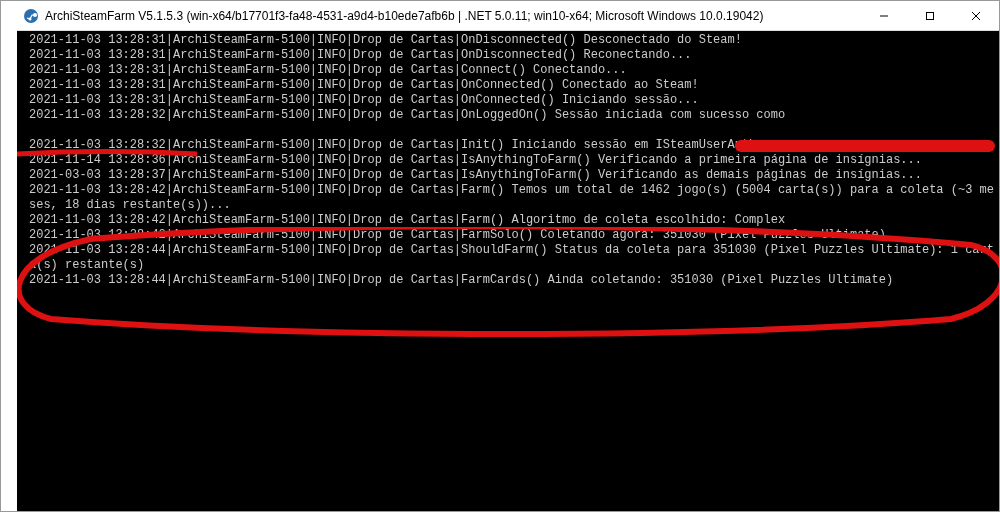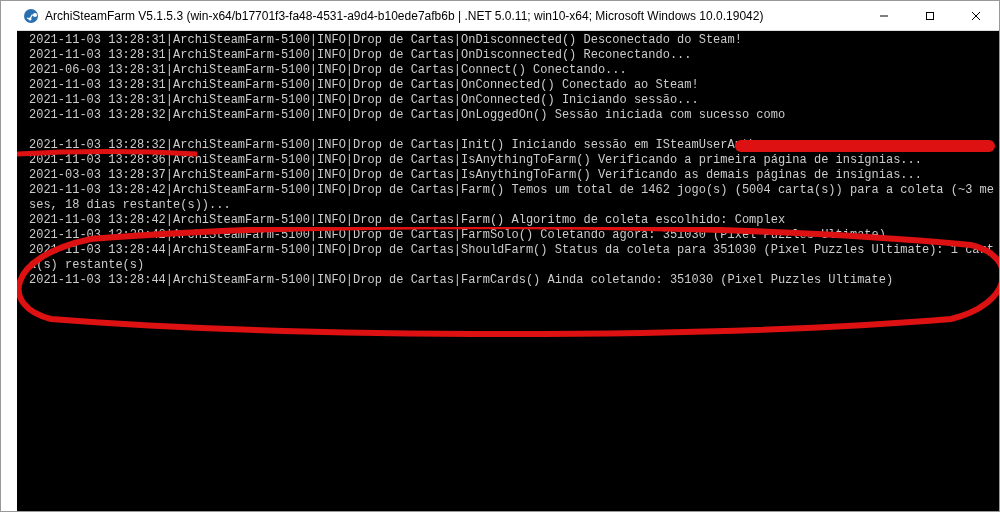--- a/index.html
+++ b/index.html
@@ -121,27 +121,27 @@
       <div class="ctrl-btn close">
         <svg width="10" height="10" viewBox="0 0 10 10">
             <line x1="1" y1="1" x2="9" y2="9" stroke="#000" stroke-width="1"></line>
             <line x1="9" y1="1" x2="1" y2="9" stroke="#000" stroke-width="1"></line>
           </svg>
       </div>
     </div>
   </div>
   <div class="console" id="console"><span class="log-line">2021-11-03 13:28:31|ArchiSteamFarm-5100|INFO|Drop de Cartas|OnDisconnected() Desconectado do Steam!
 </span><span class="log-line">2021-11-03 13:28:31|ArchiSteamFarm-5100|INFO|Drop de Cartas|OnDisconnected() Reconectando...
-</span><span class="log-line">2021-06-03 13:28:31|ArchiSteamFarm-5100|INFO|Drop de Cartas|Connect() Conectando...
+</span><span class="log-line">2021-11-03 13:28:31|ArchiSteamFarm-5100|INFO|Drop de Cartas|Connect() Conectando...
 </span><span class="log-line">2021-11-03 13:28:31|ArchiSteamFarm-5100|INFO|Drop de Cartas|OnConnected() Conectado ao Steam!
 </span><span class="log-line">2021-11-03 13:28:31|ArchiSteamFarm-5100|INFO|Drop de Cartas|OnConnected() Iniciando sessão...
 </span><span class="log-line">2021-11-03 13:28:32|ArchiSteamFarm-5100|INFO|Drop de Cartas|OnLoggedOn() Sessão iniciada com sucesso como
 </span><span class="log-line">
 </span><span class="log-line">2021-11-03 13:28:32|ArchiSteamFarm-5100|INFO|Drop de Cartas|Init() Iniciando sessão em ISteamUserAuth...
-</span><span class="log-line">2021-11-03 13:28:36|ArchiSteamFarm-5100|INFO|Drop de Cartas|IsAnythingToFarm() Verificando a primeira página de insígnias...
+</span><span class="log-line">2021-11-14 13:28:36|ArchiSteamFarm-5100|INFO|Drop de Cartas|IsAnythingToFarm() Verificando a primeira página de insígnias...
 </span><span class="log-line">2021-03-03 13:28:37|ArchiSteamFarm-5100|INFO|Drop de Cartas|IsAnythingToFarm() Verificando as demais páginas de insígnias...
 </span><span class="log-line">2021-11-03 13:28:42|ArchiSteamFarm-5100|INFO|Drop de Cartas|Farm() Temos um total de 1462 jogo(s) (5004 carta(s)) para a coleta (~3 meses, 18 dias restante(s))...
 </span><span class="log-line">2021-11-03 13:28:42|ArchiSteamFarm-5100|INFO|Drop de Cartas|Farm() Algoritmo de coleta escolhido: Complex
 </span><span class="log-line">2021-11-03 13:28:42|ArchiSteamFarm-5100|INFO|Drop de Cartas|FarmSolo() Coletando agora: 351030 (Pixel Puzzles Ultimate)
 </span><span class="log-line">2021-11-03 13:28:44|ArchiSteamFarm-5100|INFO|Drop de Cartas|ShouldFarm() Status da coleta para 351030 (Pixel Puzzles Ultimate): 1 carta(s) restante(s)
 </span><span class="log-line">2021-11-03 13:28:44|ArchiSteamFarm-5100|INFO|Drop de Cartas|FarmCards() Ainda coletando: 351030 (Pixel Puzzles Ultimate)
 </span>
     
     
     <div class="annot" style="left:718px; top:76px; width:260px; height:18px;">

